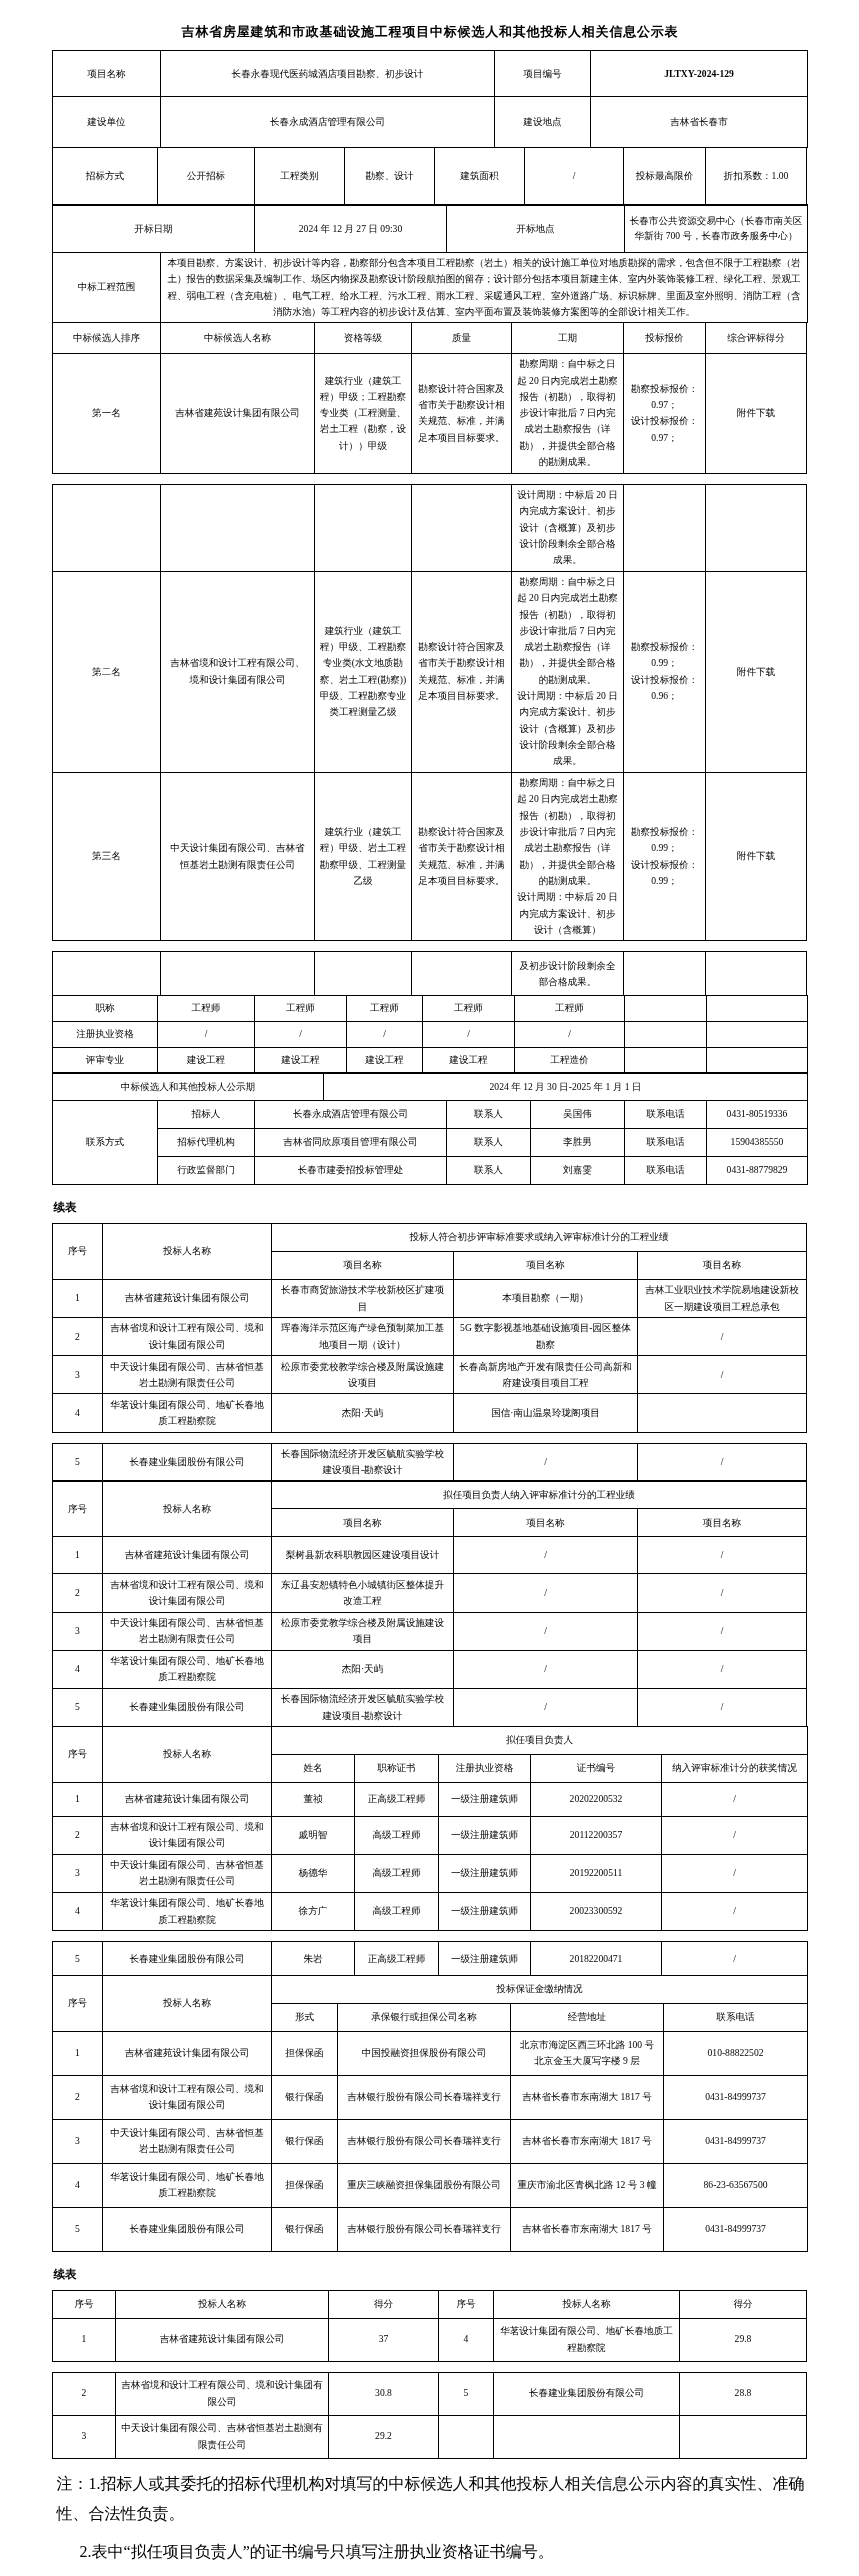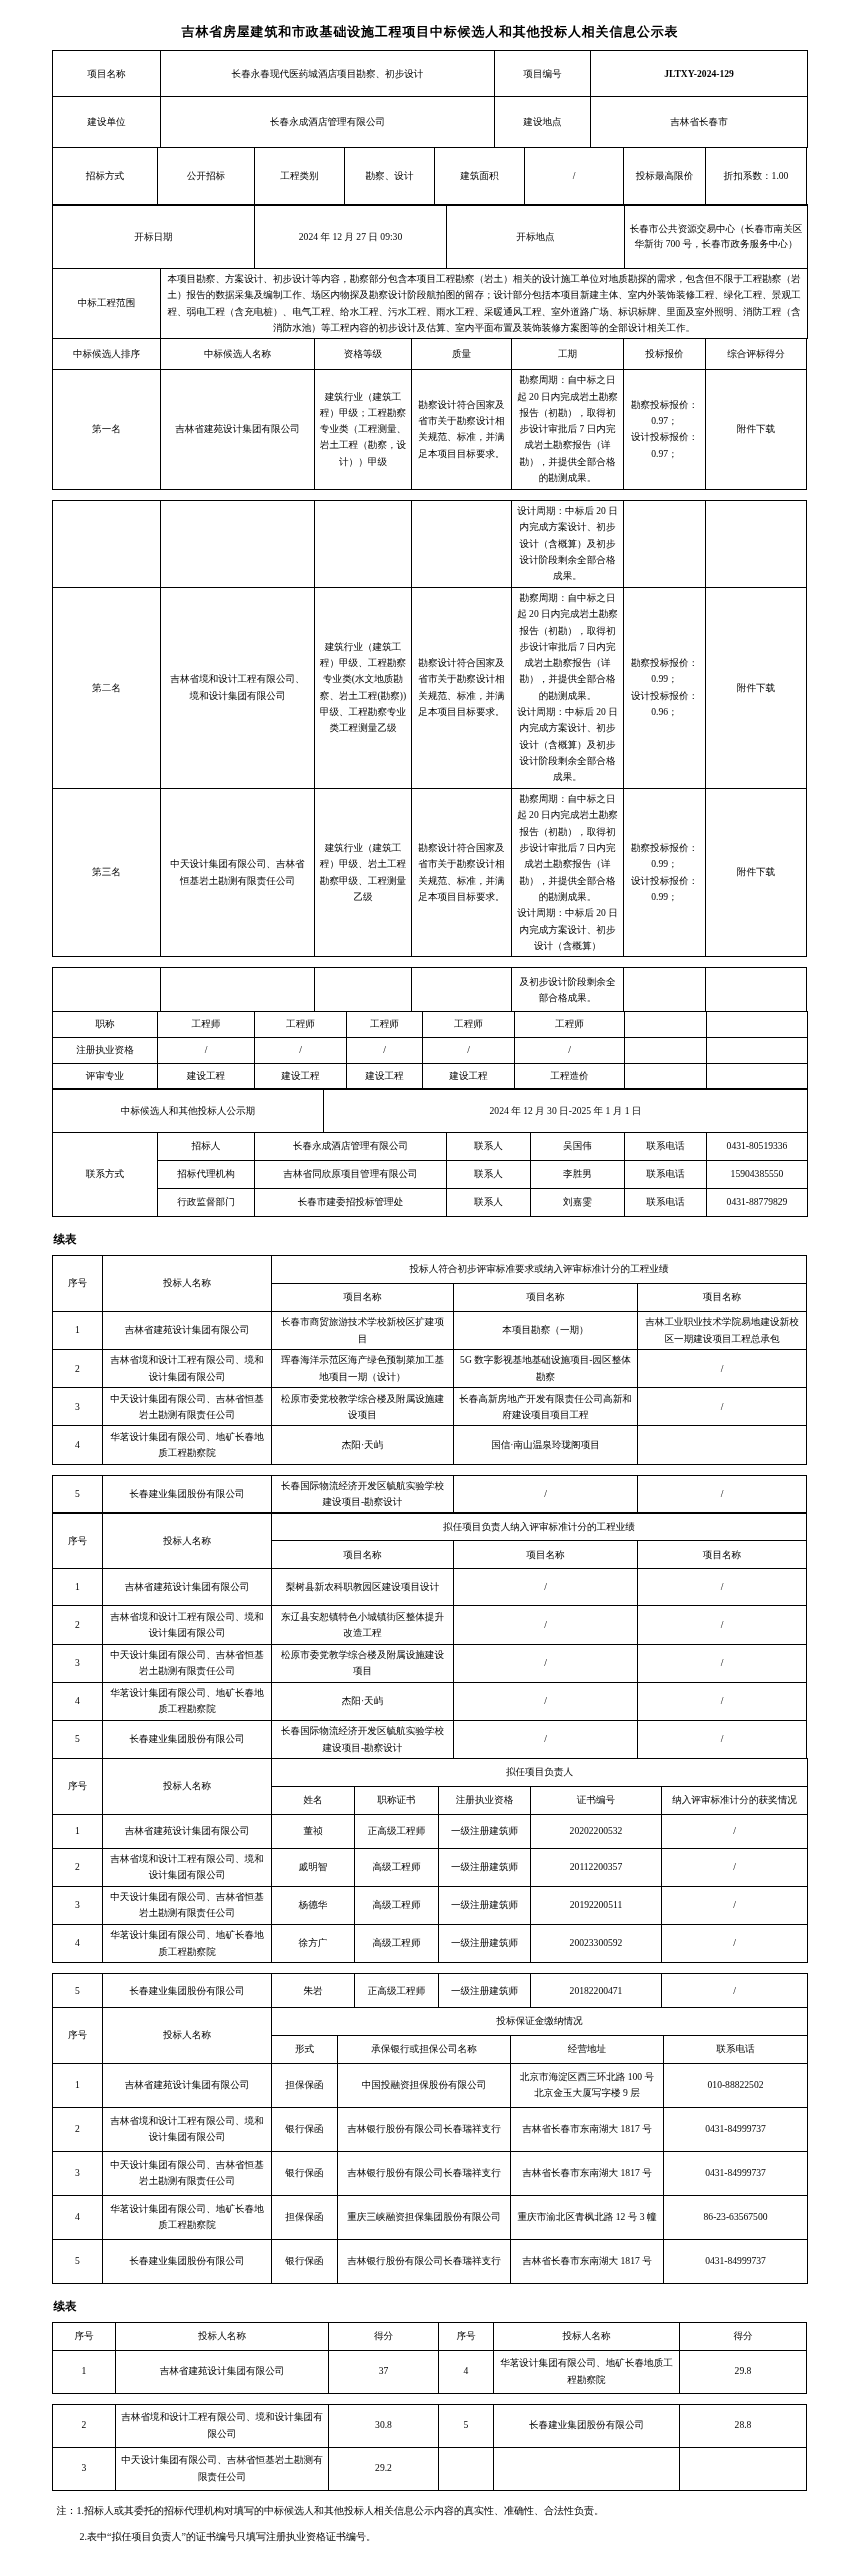--- a/index.html
+++ b/index.html
@@ -13,34 +13,34 @@
   td.left{text-align:left;}
   td.preline{white-space:pre-line;}
   td.bold{font-weight:bold;}
   td.scope-text{text-align:left;line-height:2.15;padding:3.1px 7px;font-size:10px;margin-left:12px;}
   td.dur{text-align:left;line-height:1.7;}
   td.price{text-align:left;line-height:1.9;}
   td.qual{line-height:1.9;}
   tr.r-info1{height:46px;}
   tr.r-info2{height:51px;}
   tr.r-bid{height:58px;}
-  tr.r-open{height:64px;border-radius:8px;}
+  tr.r-open{height:48px;border-radius:8px;}
   tr.r-chead{height:31px;}
   tr.r-cont1{height:84px;}
   tr.r-cont2{height:44px;}
   tr.r-jury{height:26px;}
-  tr.r-pub{height:44px;}
+  tr.r-pub{height:28px;}
   tr.r-con{height:28px;}
   tr.r-ph{height:28px;}
   tr.r-prow{height:37px;}
   tr.r-lrow{height:34px;}
   tr.r-drow{height:44px;}
   tr.r-srow{height:43px;}
   .cont-heading{font-size:11.5px;font-weight:bold;margin:15.3px 0 7.7px 1.5px;}
-  .notes{margin-top:8px;font-size:10px;line-height:1.9;}
+  .notes{margin-top:8px;font-size:16px;line-height:1.9;}
   .notes p{margin:0 0 7.7px 4.6px;}
   .notes p.indent{padding-left:23px;}
 </style>
 </head>
 <body>
 
 <div class="page">
 
   <h1 class="doc-title">吉林省房屋建筑和市政基础设施工程项目中标候选人和其他投标人相关信息公示表</h1>
 

